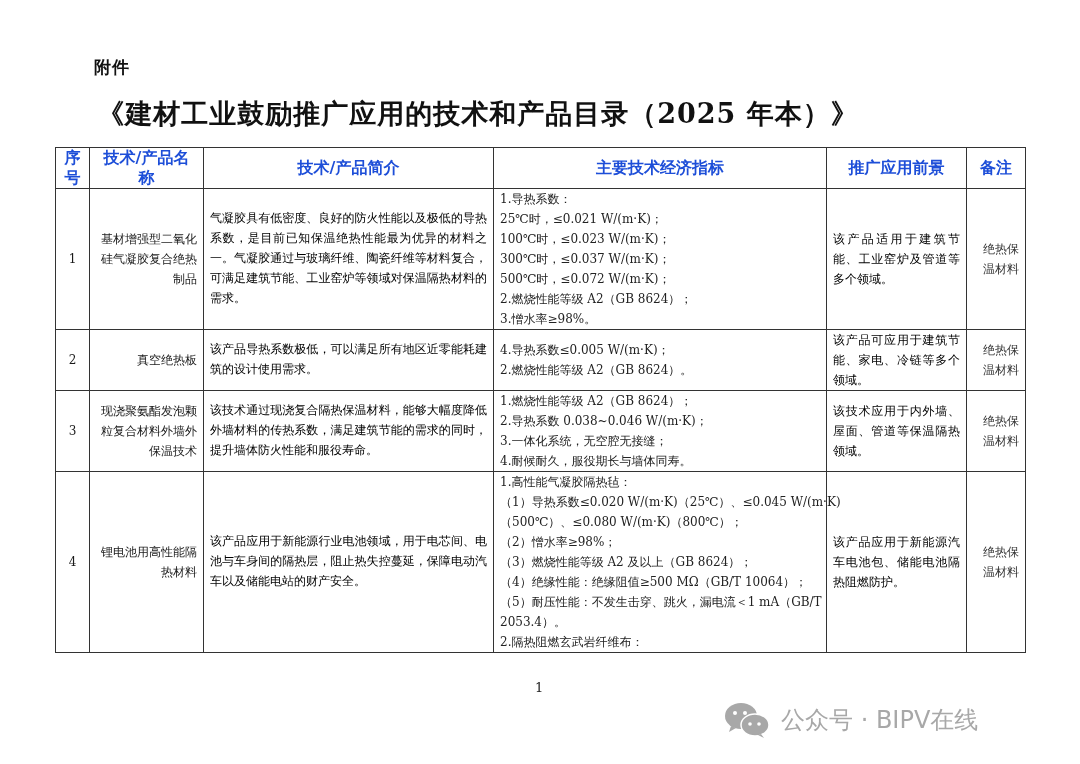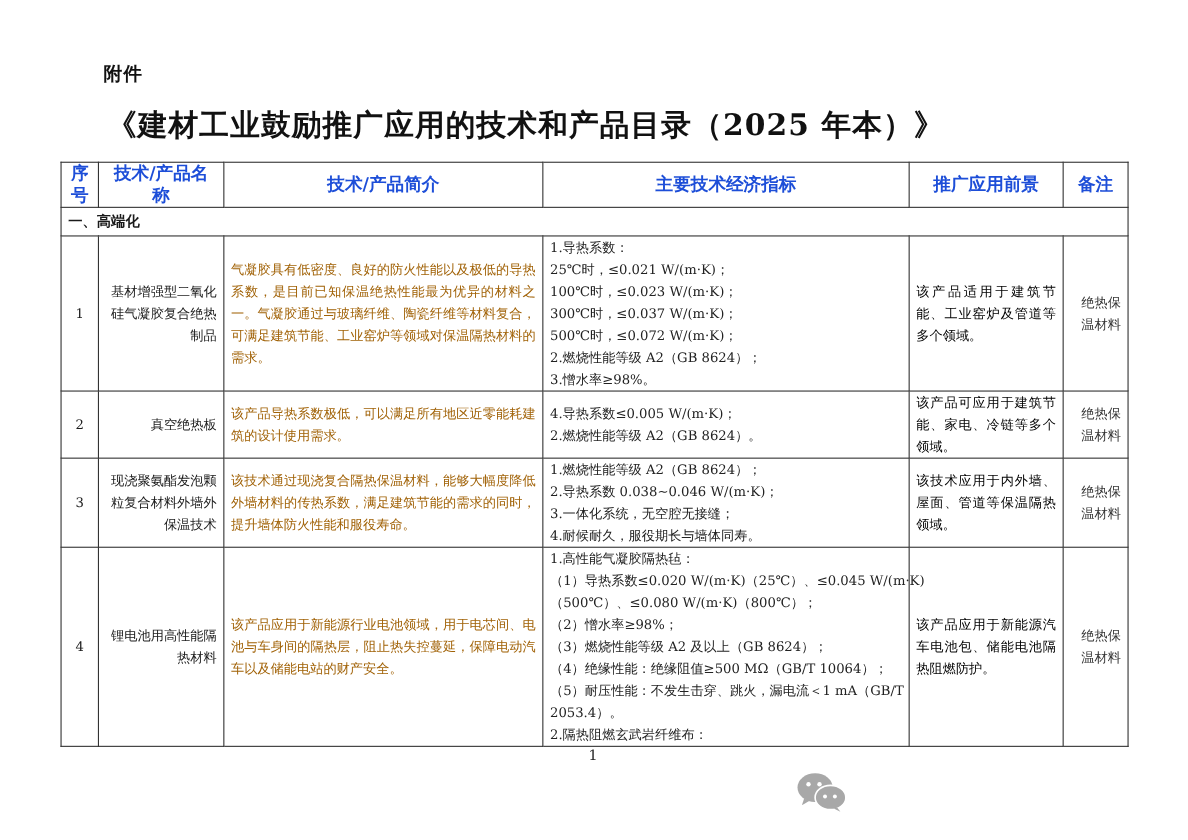--- a/index.html
+++ b/index.html
@@ -28,21 +28,21 @@
   table.catalog th {
     font-family: "DejaVu Sans", "Liberation Sans", sans-serif;
     font-size: 16px; font-weight: bold; height: 27px; text-align: center; color: #1d4ed8;
   }
   .section-row td {
     font-family: "DejaVu Sans", "Liberation Sans", sans-serif;
     font-weight: bold; font-size: 13px; height: 25px; padding-left: 4px;
   }
   .c-no { text-align: center; }
   .c-name { text-align: right; }
-  .c-desc { text-align: justify; color: #a16207; }
+  .c-desc { text-align: justify; color: #000000; font-family: Liberation Mono, monospace; }
   .c-ind { color: #222; padding-left: 6px; }
   .c-pros { color: #000000; text-align: justify; }
   .c-note { text-align: right; color: #333; }
   .ind-line { display: block; white-space: nowrap; }
   .page-number {
     position: absolute; left: 535px; top: 680px; font-size: 13px; color: #222;
   }
   .watermark {
     position: absolute; left: 723px; top: 701px; display: flex; align-items: center;
     font-family: "DejaVu Sans", "Liberation Sans", sans-serif; font-size: 24px; color: #a8a8a8;
@@ -68,23 +68,20 @@
     <tr>
       <th style="padding:0 2px;">序号</th>
       <th>技术/产品名称</th>
       <th>技术/产品简介</th>
       <th>主要技术经济指标</th>
       <th>推广应用前景</th>
       <th>备注</th>
     </tr>
   </thead>
   <tbody id="table-body">
-    <tr class="section-row">
-      <td colspan="6">一、高端化</td>
-    </tr>
 
     <tr style="height:141px;">
       <td class="c-no">1</td>
       <td class="c-name">基材增强型二氧化硅气凝胶复合绝热制品</td>
       <td class="c-desc">气凝胶具有低密度、良好的防火性能以及极低的导热系数，是目前已知保温绝热性能最为优异的材料之一。气凝胶通过与玻璃纤维、陶瓷纤维等材料复合，可满足建筑节能、工业窑炉等领域对保温隔热材料的需求。</td>
       <td class="c-ind">
           <span class="ind-line">1.导热系数：</span>
           <span class="ind-line">25℃时，≤0.021 W/(m·K)；</span>
           <span class="ind-line">100℃时，≤0.023 W/(m·K)；</span>
           <span class="ind-line">300℃时，≤0.037 W/(m·K)；</span>
@@ -149,13 +146,14 @@
   <svg class="wechat-icon" viewBox="0 0 48 38">
     <ellipse cx="18" cy="15" rx="16" ry="13" fill="#a8a8a8"></ellipse>
     <path d="M8 25 L6 31 L13 27 Z" fill="#a8a8a8"></path>
     <circle cx="12" cy="12" r="2" fill="#fff"></circle>
     <circle cx="22" cy="12" r="2" fill="#fff"></circle>
     <ellipse cx="32" cy="24" rx="14" ry="11" fill="#a8a8a8" stroke="#fff" stroke-width="1.5"></ellipse>
     <path d="M38 33 L41 37 L35 34 Z" fill="#a8a8a8"></path>
     <circle cx="27" cy="23" r="1.8" fill="#fff"></circle>
     <circle cx="36" cy="23" r="1.8" fill="#fff"></circle>
   </svg>
+  <span>公众号 · BIPV在线</span>
 </div>
 
 </body></html>

